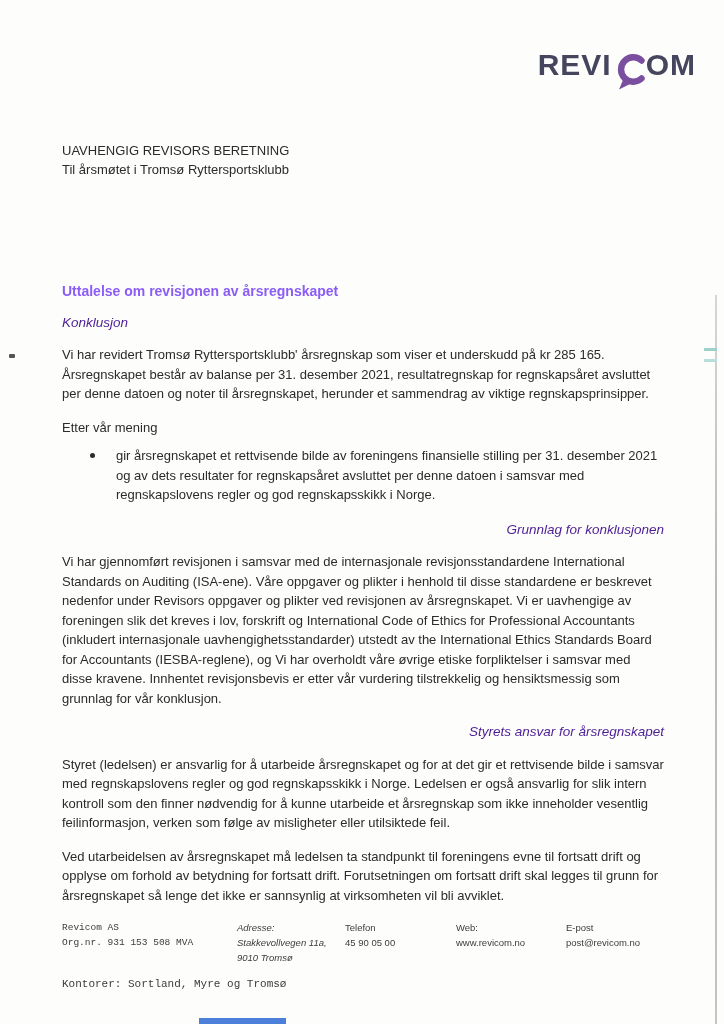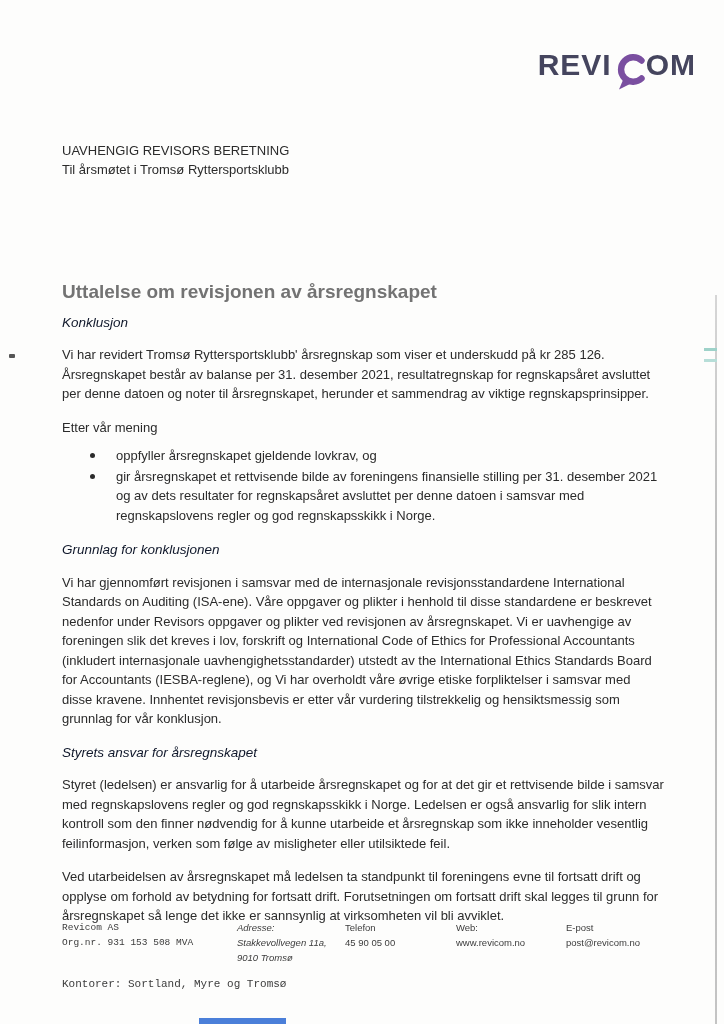--- a/index.html
+++ b/index.html
@@ -50,33 +50,33 @@
   .content {
     position: absolute;
     top: 282px;
     left: 62px;
     width: 602px;
     font-size: 13px;
     line-height: 19.5px;
     color: #2b2b2b;
   }
   .content h2 {
-    font-size: 19px;
+    font-size: 14px;
     font-weight: 700;
     margin: 0 0 11px 0;
-    color: #737373;
+    color: #8b5cf6;
   }
   .content h3 {
     font-size: 13.5px;
     font-weight: 400;
     font-style: italic;
     margin: 0 0 13px 0;
-    color: #0f172a;
-  }
-  .content h3.later { margin-top: 4px; }
+    color: #4c1d95;
+  }
+  .content h3.later { margin-top: 4px; text-align: right; }
   .content p { margin: 0 0 14px 0; }
   .content p.intro { margin-bottom: 9px; }
   ul.opinion-list {
     list-style: none;
     margin: 0 0 15px 0;
     padding: 0 0 0 28px;
   }
   ul.opinion-list li {
     position: relative;
     padding-left: 26px;
@@ -174,29 +174,25 @@
     <div>UAVHENGIG REVISORS BERETNING</div>
     <div>Til årsmøtet i Tromsø Ryttersportsklubb</div>
   </div>
 
   <div class="content">
 
     <h2>Uttalelse om revisjonen av årsregnskapet</h2>
 
     <h3>Konklusjon</h3>
 
-    <p>Vi har revidert Tromsø Ryttersportsklubb' årsregnskap som viser et underskudd på kr 285 126. Årsregnskapet består av balanse per 31. desember 2021, resultatregnskap for regnskapsåret avsluttet per denne datoen og noter til årsregnskapet, herunder et sammendrag av viktige regnskapsprinsipper.</p>
+    <p>Vi har revidert Tromsø Ryttersportsklubb' årsregnskap som viser et underskudd på kr 285 165. Årsregnskapet består av balanse per 31. desember 2021, resultatregnskap for regnskapsåret avsluttet per denne datoen og noter til årsregnskapet, herunder et sammendrag av viktige regnskapsprinsipper.</p>
 
     <p class="intro">Etter vår mening</p>
 
     <ul class="opinion-list">
-      <li>
-        <span class="bullet"></span>
-        <span>oppfyller årsregnskapet gjeldende lovkrav, og</span>
-      </li>
       <li>
         <span class="bullet"></span>
         <span>gir årsregnskapet et rettvisende bilde av foreningens finansielle stilling per 31. desember 2021 og av dets resultater for regnskapsåret avsluttet per denne datoen i samsvar med regnskapslovens regler og god regnskapsskikk i Norge.</span>
       </li>
     </ul>
 
     <h3 class="later">Grunnlag for konklusjonen</h3>
 
     <p>Vi har gjennomført revisjonen i samsvar med de internasjonale revisjonsstandardene International Standards on Auditing (ISA-ene). Våre oppgaver og plikter i henhold til disse standardene er beskrevet nedenfor under Revisors oppgaver og plikter ved revisjonen av årsregnskapet. Vi er uavhengige av foreningen slik det kreves i lov, forskrift og International Code of Ethics for Professional Accountants (inkludert internasjonale uavhengighetsstandarder) utstedt av the International Ethics Standards Board for Accountants (IESBA-reglene), og Vi har overholdt våre øvrige etiske forpliktelser i samsvar med disse kravene. Innhentet revisjonsbevis er etter vår vurdering tilstrekkelig og hensiktsmessig som grunnlag for vår konklusjon.</p>
 

